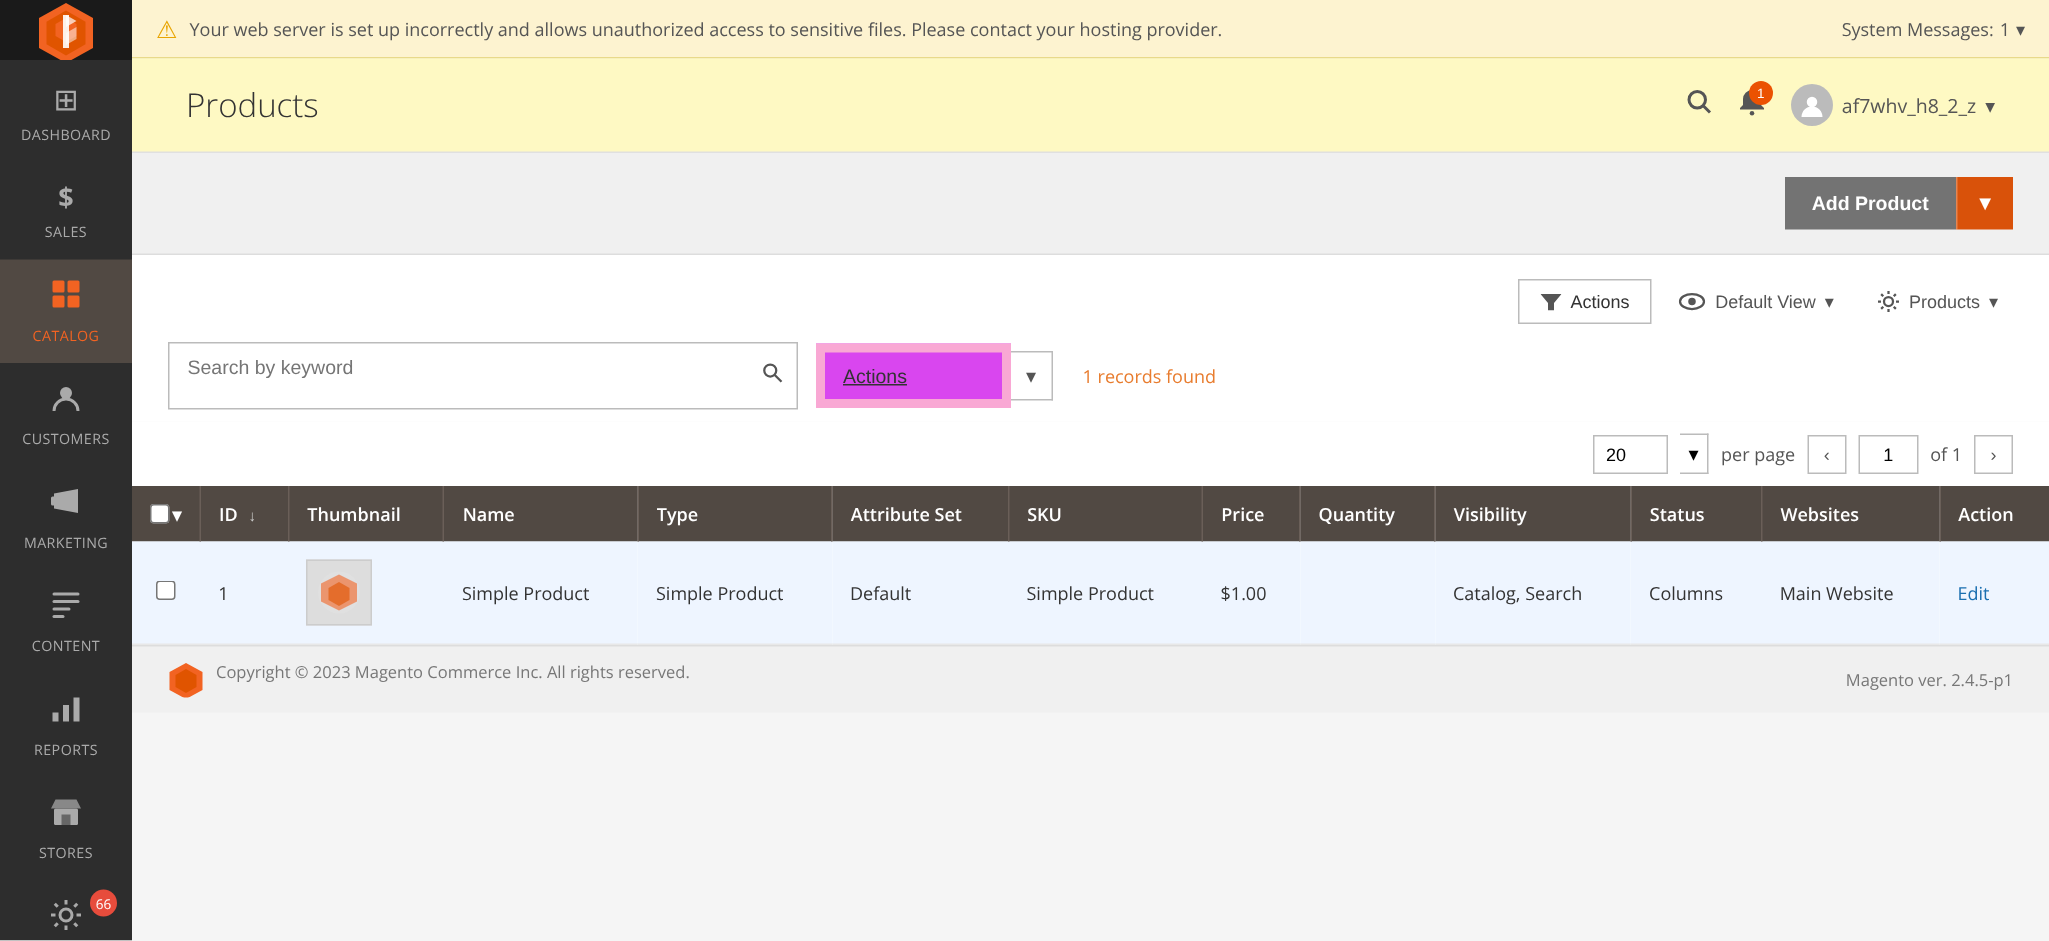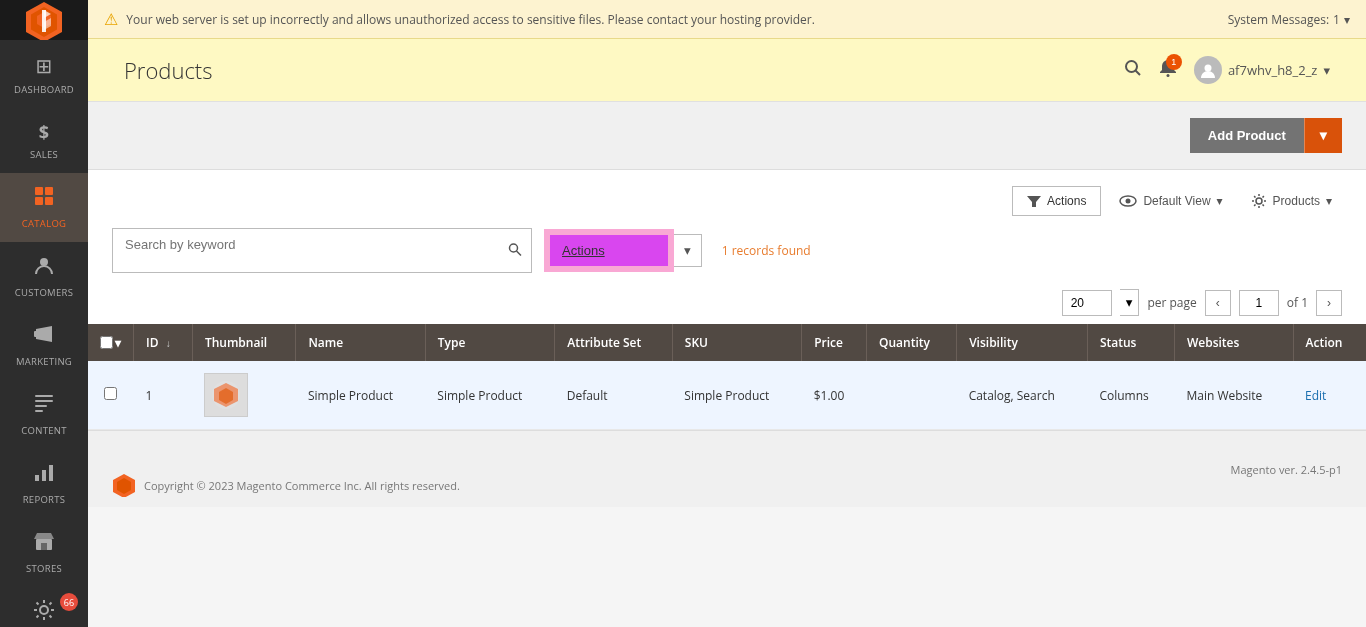--- a/index.html
+++ b/index.html
@@ -254,21 +254,21 @@
     .footer {
       background: #f0f0f0;
       border-top: 1px solid #ddd;
       padding: 10px 24px;
       display: flex;
       align-items: center;
       justify-content: space-between;
       font-size: 11px;
       color: #777;
     }
-    .footer-logo { display: flex; align-items: center; gap: 8px; margin-top: 32px; }
+    .footer-logo { display: flex; align-items: flex-start; gap: 8px; }
     .sidebar-item-wrap {
       position: relative;
       width: 88px;
     }
   </style>
 </head>
 <body>
 
 <nav class="sidebar">
   <div class="sidebar-logo">

